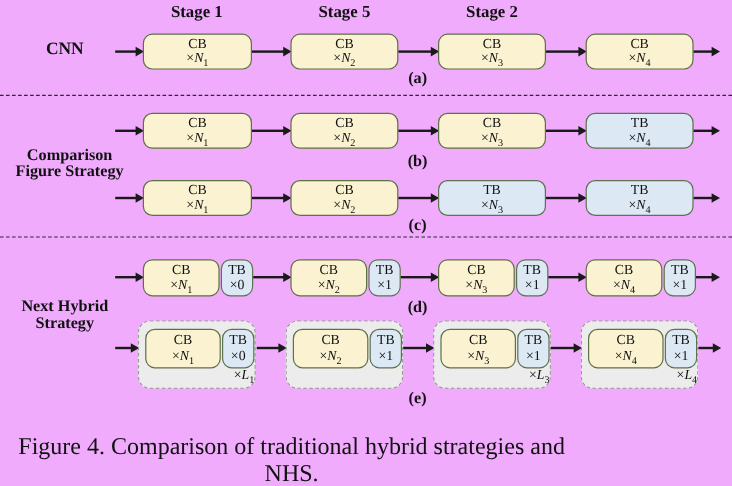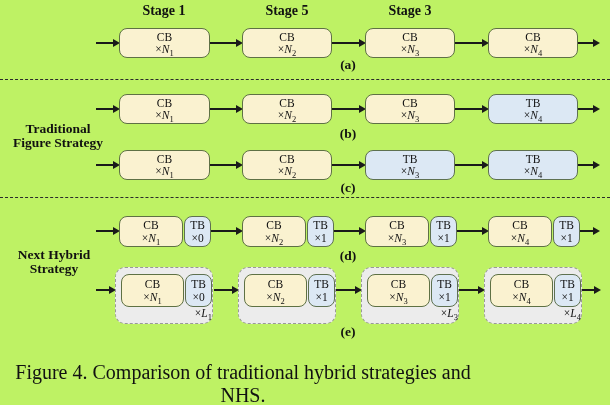--- a/index.html
+++ b/index.html
@@ -1,17 +1,17 @@
 <!DOCTYPE html>
 <html style="--cb-fill: #faf2d0; --cb-border: #5e7144; --tb-fill: #dce8f4; --tb-border: #5e7150; --group-fill: #ececec; --group-border: #999999; --arrow: #1a1a1a; --text: #111111;"><head>
 <meta charset="utf-8">
 <style>
   html,body{margin:0;padding:0;background:#fff;}
   .screen{
-    position:relative;width:610px;height:405px;background:#bef264;
+    position:relative;width:610px;height:405px;background:#f0abfc;
     font-family:"Liberation Serif",serif;color:var(--text,#111);overflow:hidden;
   }
   .hdr{position:absolute;top:3px;width:100px;text-align:center;font-weight:bold;font-size:14px;}
   .rlabel{position:absolute;text-align:center;font-weight:bold;font-size:13.5px;line-height:13.5px;}
   .rlabel .ln{display:block;}
   .box{
     position:absolute;box-sizing:border-box;border-radius:8px;border:1.5px solid #5e7144;
     display:flex;flex-direction:column;align-items:center;justify-content:center;
     font-size:11.5px;line-height:12.5px;text-align:center;
   }
@@ -37,24 +37,25 @@
   .plabel{position:absolute;left:323px;width:50px;text-align:center;font-weight:bold;font-size:13.5px;}
   .caption{position:absolute;top:361px;left:0;width:486px;text-align:center;font-size:20px;}
 </style>
 </head>
 <body>
 
 <div class="screen">
 
   <div class="hdr" style="left:114px">Stage 1</div>
   <div class="hdr" style="left:237px">Stage 5</div>
-  <div class="hdr" style="left:360px">Stage 3</div>
-
+  <div class="hdr" style="left:360px">Stage 2</div>
+
+  <div class="rlabel" style="left:14px;top:35px;width:80px;font-size:14.5px">CNN</div>
   <div class="rlabel" style="left:2px;top:122px;width:112px">
-    <span class="ln">Traditional</span>
+    <span class="ln">Comparison</span>
     <span class="ln">Figure Strategy</span>
   </div>
   <div class="rlabel" style="left:2px;top:248px;width:104px">
     <span class="ln">Next Hybrid</span>
     <span class="ln">Strategy</span>
   </div>
 
   <div class="arrow" style="left:96px;top:42px;width:18px"></div>
   <div class="box cb" style="left:119px;top:28px;width:91px;height:30px">
     <span>CB</span>

